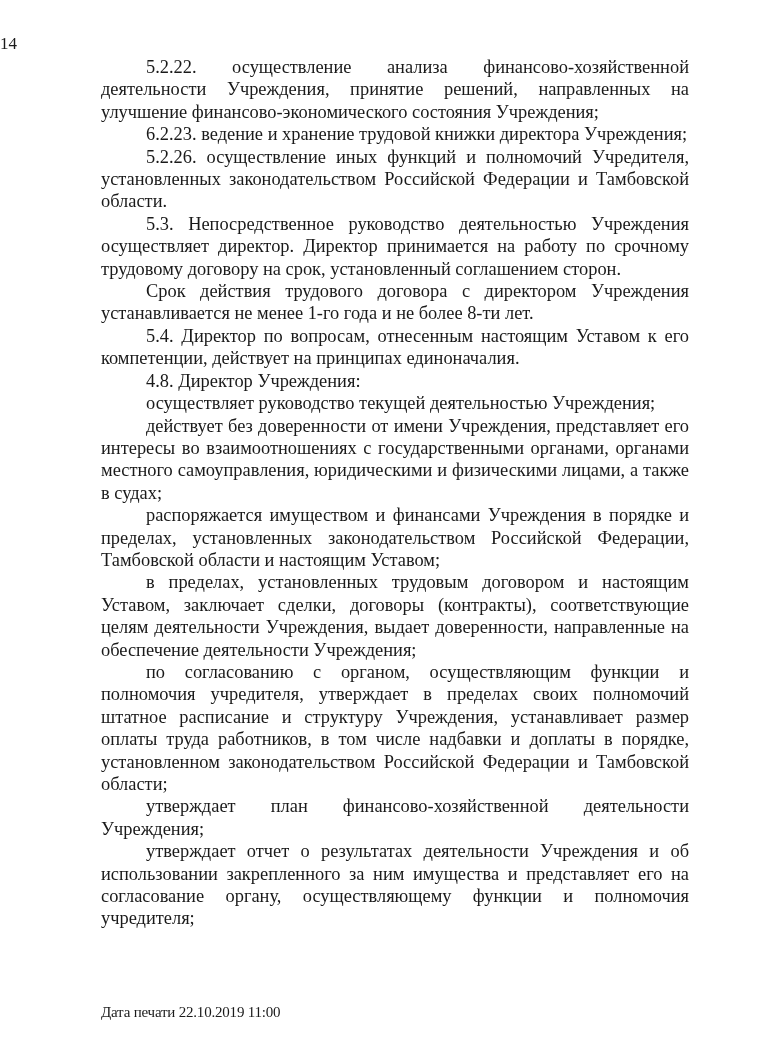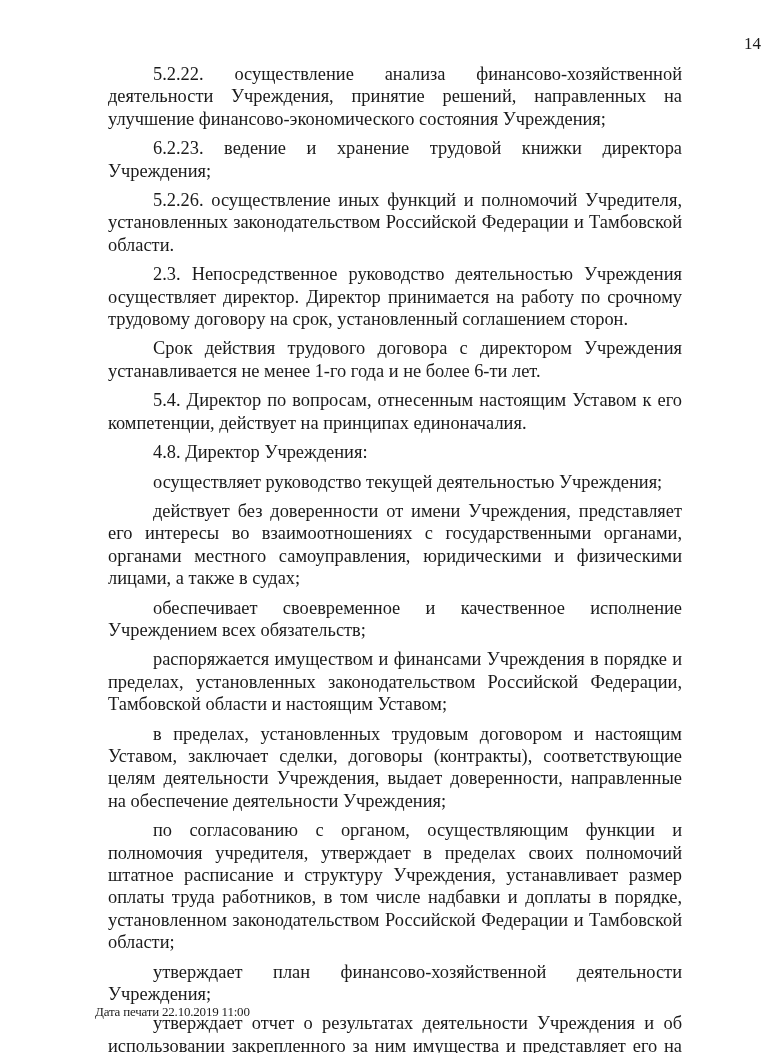--- a/index.html
+++ b/index.html
@@ -13,63 +13,62 @@
       position: relative;
       overflow: hidden;
       font-family: "Liberation Serif", "DejaVu Serif", serif;
       color: #1a1a1a;
     }
     .page-number {
       position: absolute;
       top: 33px;
       left: 0;
       width: 761px;
-      text-align: right;
+      text-align: left;
       font-size: 17px;
       line-height: 22px;
     }
     .content {
       position: absolute;
       top: 56px;
       left: 101px;
       width: 588px;
       font-size: 18.4px;
       line-height: 22.4px;
     }
     .para {
-      margin: 7px;
+      margin: 0;
       text-align: justify;
       text-indent: 45px;
       hyphens: none;
     }
     .footer {
       position: absolute;
       top: 1003px;
-      left: 95px;
-      font-size: 13px;
+      left: 101px;
+      font-size: 15px;
       line-height: 18px;
       letter-spacing: -0.2px;
     }
   </style>
 </head>
 <body>
 
 <div class="page-number">14</div>
 
 <div class="content">
   <p class="para">5.2.22.  осуществление анализа финансово-хозяйственной деятельности Учреждения, принятие решений, направленных на улучшение финансово-экономического состояния Учреждения;</p>
   <p class="para">6.2.23.  ведение и хранение трудовой книжки директора Учреждения;</p>
   <p class="para">5.2.26. осуществление иных функций и полномочий Учредителя, установленных законодательством Российской Федерации и Тамбовской области.</p>
-  <p class="para">2.3.  Непосредственное руководство деятельностью Учреждения осуществляет директор. Директор принимается на работу по срочному трудовому договору на срок, установленный соглашением сторон.</p>
-  <p class="para">Срок действия трудового договора с директором Учреждения устанавливается не менее 1-го года и не более 6-ти лет.</p>
+  <p class="para">5.3.  Непосредственное руководство деятельностью Учреждения осуществляет директор. Директор принимается на работу по срочному трудовому договору на срок, установленный соглашением сторон.</p>
+  <p class="para">Срок действия трудового договора с директором Учреждения устанавливается не менее 1-го года и не более 8-ти лет.</p>
   <p class="para">5.4. Директор по вопросам, отнесенным настоящим Уставом к его компетенции, действует на принципах единоначалия.</p>
   <p class="para">4.8. Директор Учреждения:</p>
   <p class="para">осуществляет руководство текущей деятельностью Учреждения;</p>
   <p class="para">действует без доверенности от имени Учреждения, представляет его интересы во взаимоотношениях с государственными органами, органами местного самоуправления, юридическими и физическими лицами, а также в судах;</p>
-  <p class="para">обеспечивает своевременное и качественное исполнение  Учреждением всех обязательств;</p>
   <p class="para">распоряжается имуществом и финансами Учреждения в порядке и пределах, установленных законодательством Российской Федерации, Тамбовской области и настоящим Уставом;</p>
   <p class="para">в пределах, установленных трудовым договором и настоящим Уставом, заключает сделки, договоры (контракты), соответствующие целям деятельности Учреждения, выдает доверенности, направленные на обеспечение деятельности Учреждения;</p>
   <p class="para">по согласованию с органом, осуществляющим функции и полномочия учредителя, утверждает в пределах своих полномочий штатное расписание и структуру Учреждения, устанавливает размер оплаты труда работников, в том числе надбавки и доплаты в порядке, установленном законодательством Российской Федерации и Тамбовской области;</p>
   <p class="para">утверждает план финансово-хозяйственной деятельности Учреждения;</p>
   <p class="para">утверждает отчет о результатах деятельности Учреждения и об использовании закрепленного за ним имущества и представляет его на согласование органу, осуществляющему функции и полномочия учредителя;</p>
 
 </div>
 
 <div class="footer">Дата печати 22.10.2019 11:00</div>
 

